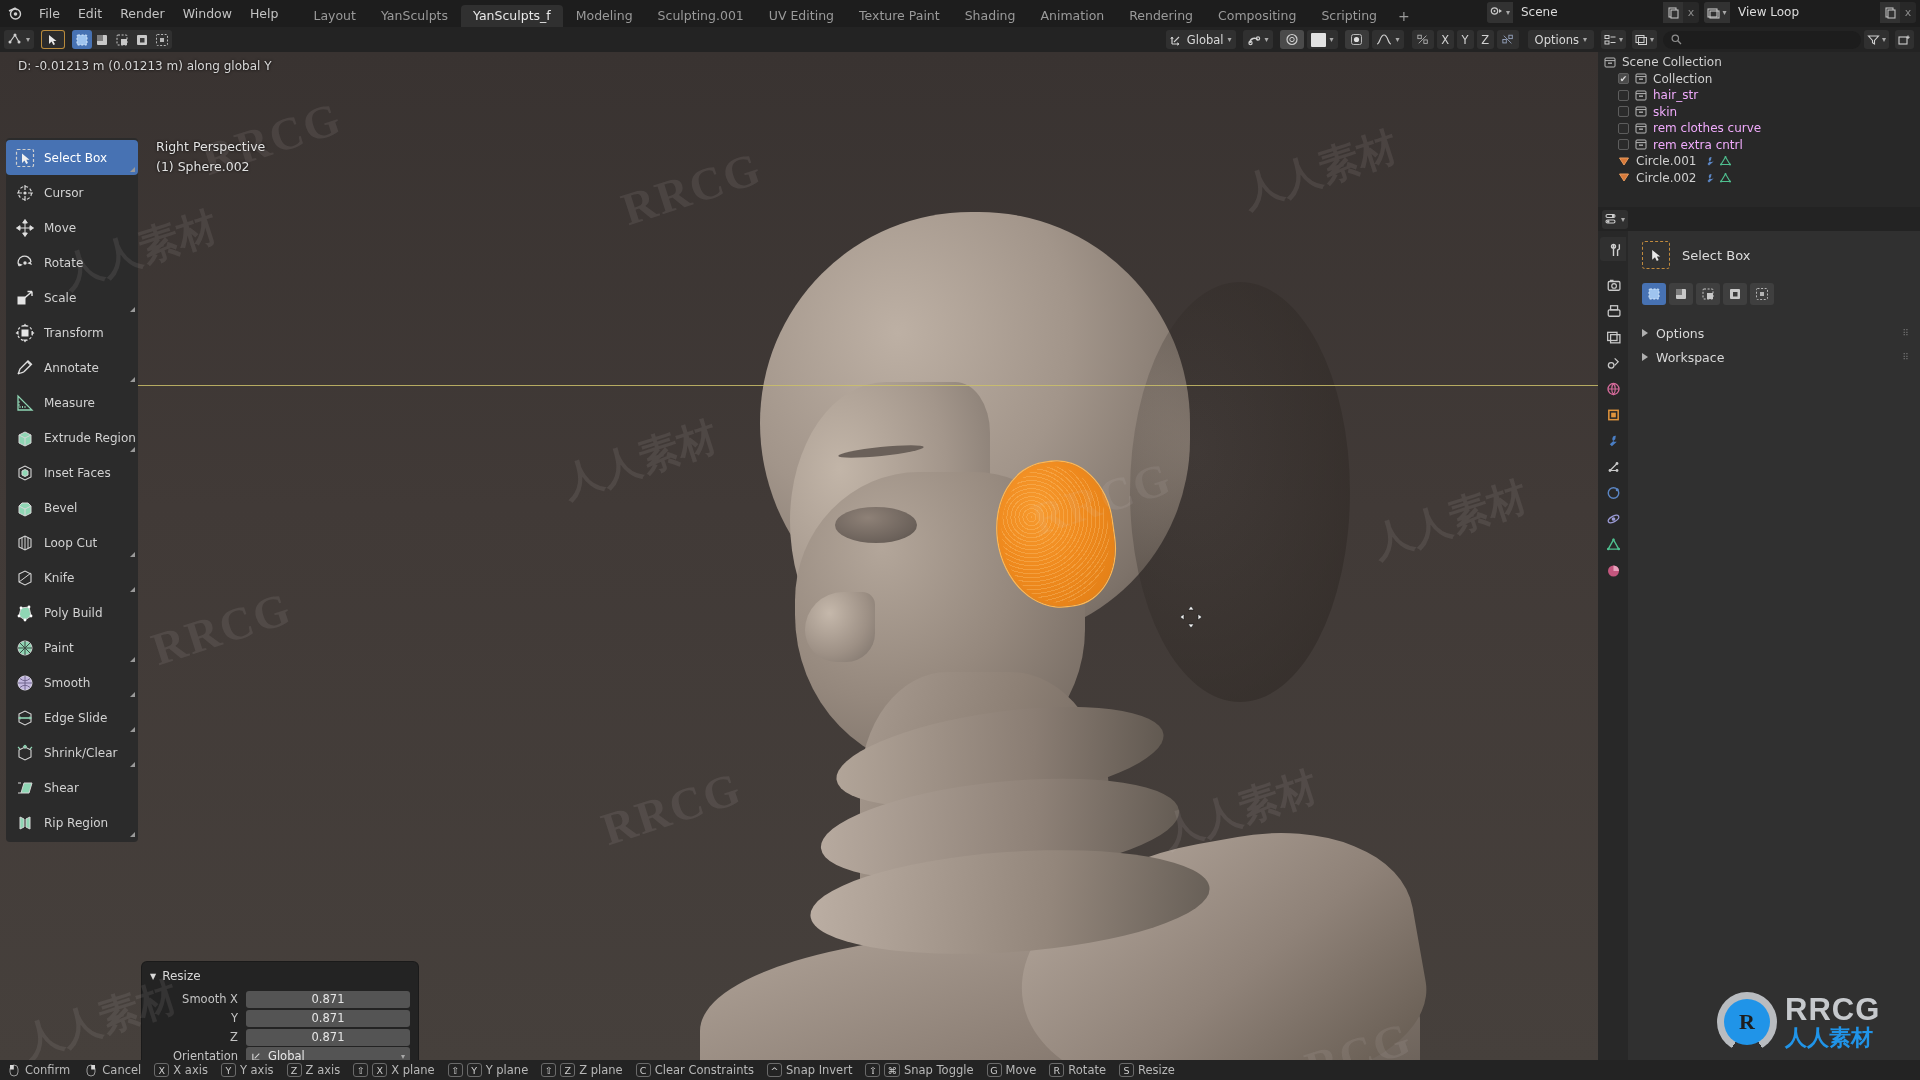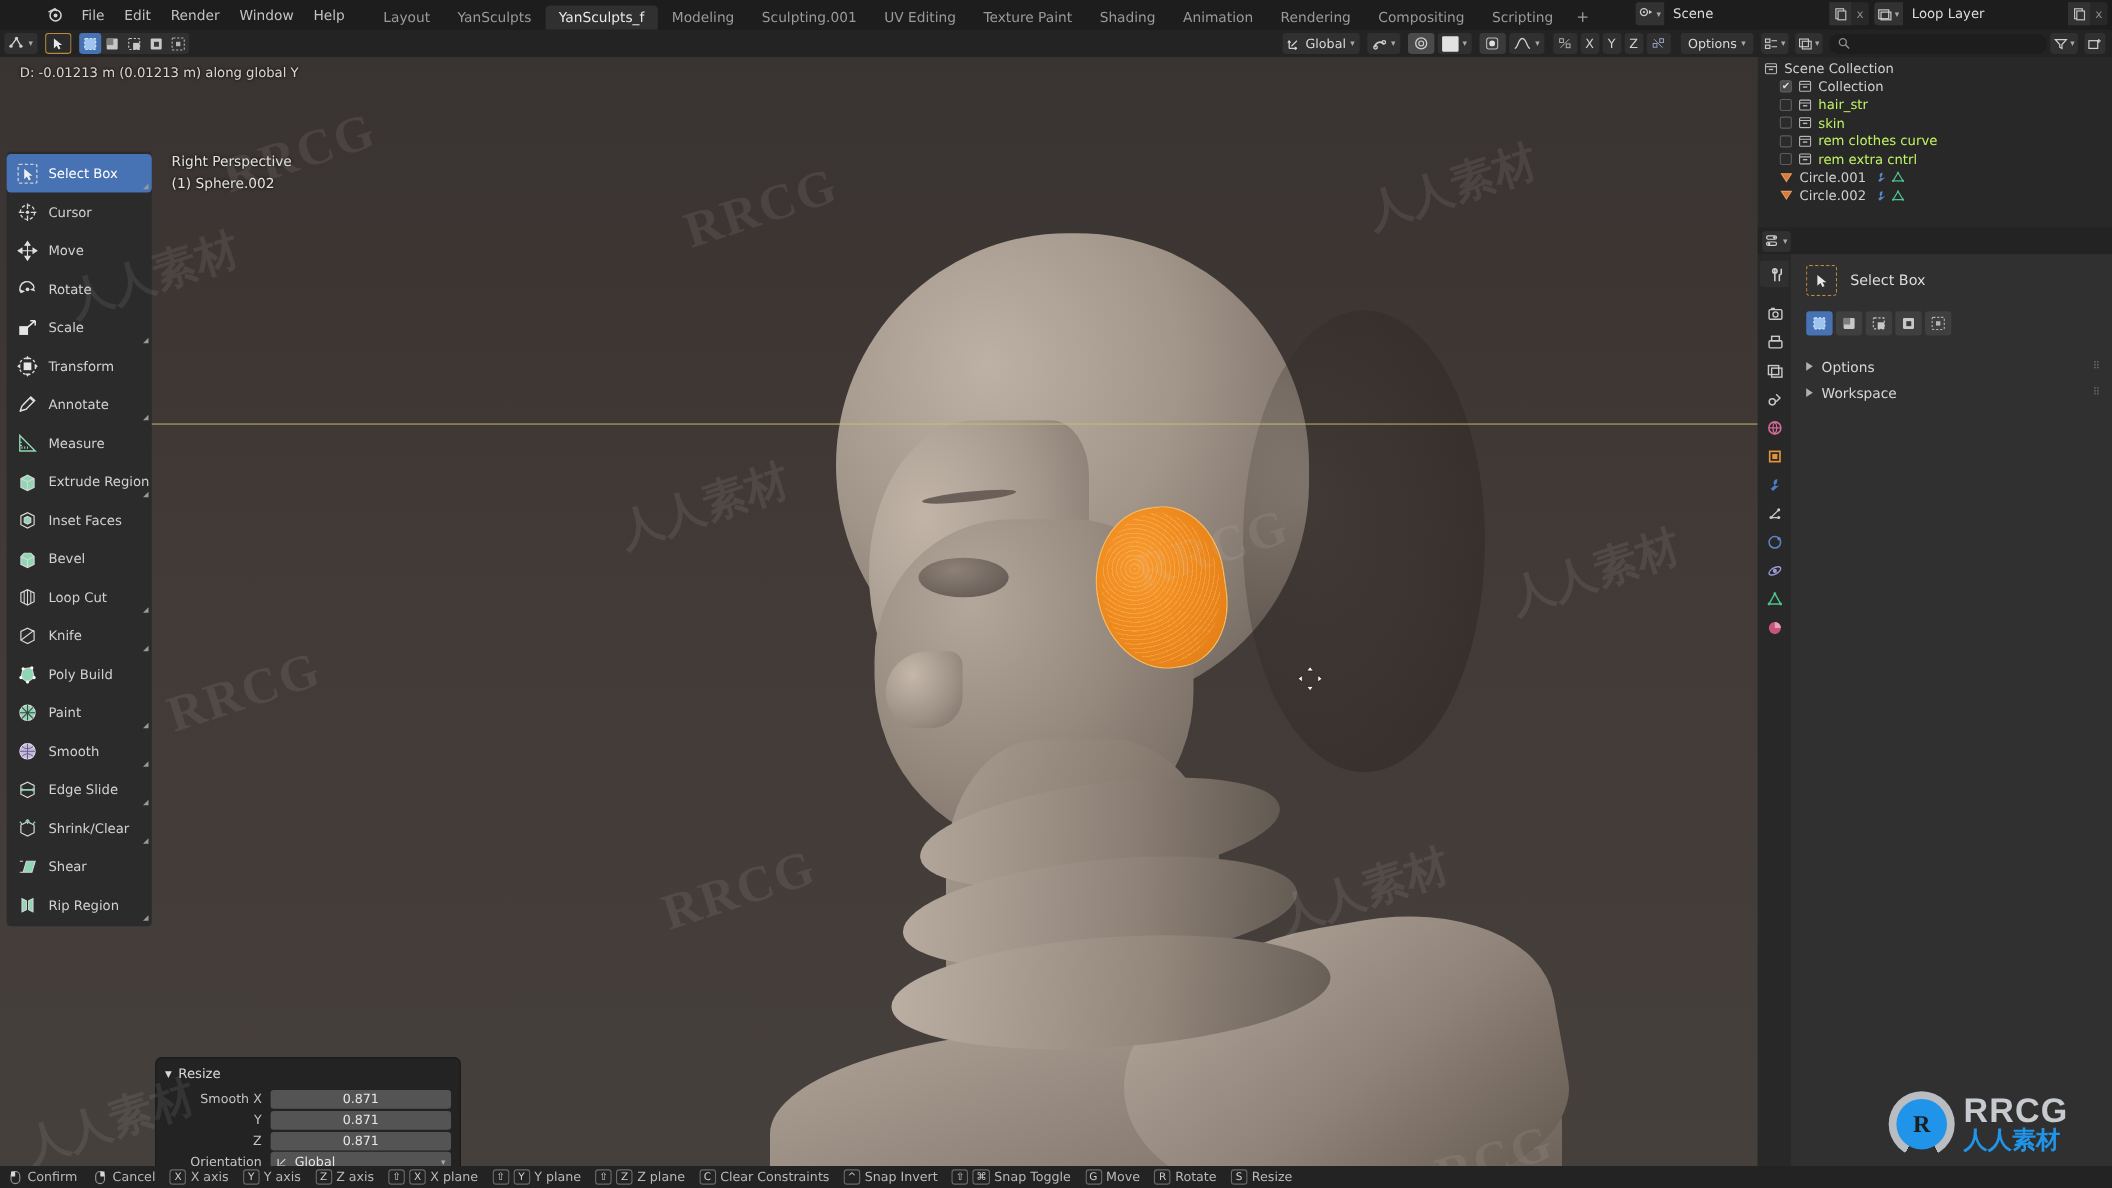--- a/index.html
+++ b/index.html
@@ -2,21 +2,21 @@
 <html><head>
 <meta charset="utf-8">
 <style>
   * { margin:0; padding:0; box-sizing:border-box; }
   html,body { width:1920px; height:1080px; overflow:hidden; background:#1d1d1d;
     font-family:"DejaVu Sans","Liberation Sans",sans-serif; color:#dcdcdc; }
   #app { position:relative; width:1920px; height:1080px; }
 
   
   .topbar { position:absolute; left:0; top:0; width:1920px; height:27px;
-    background:#1d1d1d; display:flex; align-items:center; font-size:12.5px;padding-left:35px; }
+    background:#1d1d1d; display:flex; align-items:center; font-size:12.5px; }
   .blender-logo { width:30px; height:27px; display:flex; align-items:center; justify-content:center; }
   .menu-item { padding:0 9px; height:27px; line-height:27px; color:#c3c3c3; font-size:12.5px; }
   .tabstrip { display:flex; align-items:flex-end; height:27px; margin-left:14px; }
   .wtab { padding:0 12px; height:22px; line-height:22px; font-size:12.5px; color:#9a9a9a;
     border-radius:4px 4px 0 0; margin-right:1px; }
   .wtab.active { background:#303030; color:#e8e8e8; }
   .wtab.add { color:#9a9a9a; padding:0 8px; font-size:14px; }
   .topbar-right { position:absolute; right:4px; top:2px; display:flex; align-items:center; gap:5px; }
   .sc-field { display:flex; align-items:center; height:21px; background:#282828; border-radius:3px; }
   .sc-icon { width:26px; height:21px; display:flex; align-items:center; justify-content:center;
@@ -122,21 +122,21 @@
   .op-sel .chev { margin-left:auto; }
 
   
   .outliner { position:absolute; left:1598px; top:27px; width:322px; height:180px;
     background:#282828; }
   .out-header { display:flex; align-items:center; height:25px; background:#232323; padding:0 3px; gap:3px; }
   .out-search { flex:1; height:18px; background:#1d1d1d; border-radius:9px; display:flex;
     align-items:center; padding:0 8px; gap:5px; font-size:11px; color:#7a7a7a; }
   .out-rows { padding-top:2px; font-size:12px; }
   .out-row { display:flex; align-items:center; height:16.5px; padding-left:6px; color:#d0d0d0; position:relative; }
-  .out-row.dim { color:#bef264; }
+  .out-row.dim { color:#f0abfc; }
   .out-row .cb { width:11px; height:11px; border:1px solid #5d5d5d; border-radius:2px;
     background:#2b2b2b; margin-right:6px; display:flex; align-items:center;
     justify-content:center; font-size:9px; color:#ddd; }
   .out-row .cb.on { background:#4a4a4a; }
   .indent1 { padding-left:20px; }
 
   
   .props { position:absolute; left:1598px; top:207px; width:322px; height:857px; background:#303030; }
   .props-header { height:24px; background:#232323; display:flex; align-items:center; padding:0 4px; }
   .props-tabs { position:absolute; left:0; top:24px; width:30px; bottom:0; background:#282828;
@@ -242,21 +242,21 @@
         <div class="sc-x">x</div>
       </div>
       <div class="sc-field">
         <div class="sc-icon">
           <svg width="14" height="12" viewBox="0 0 14 12">
             <rect x="1" y="2" width="9" height="8" fill="none" stroke="#c9c9c9" stroke-width="1.1"></rect>
             <rect x="3" y="4" width="9" height="7" fill="none" stroke="#c9c9c9" stroke-width="1.1"></rect>
           </svg>
           <span class="chev" style="margin-left:1px;">▾</span>
         </div>
-        <div class="sc-name">Loop Layer</div>
+        <div class="sc-name">View Loop</div>
         <div class="sc-btn">
           <svg width="11" height="12" viewBox="0 0 11 12">
               <rect x="1" y="1" width="7" height="9" fill="none" stroke="#c0c0c0" stroke-width="1.1"></rect>
               <rect x="3" y="3" width="7" height="8" fill="#323232" stroke="#c0c0c0" stroke-width="1.1"></rect>
             </svg>
         </div>
         <div class="sc-x">x</div>
       </div>
     </div>
   </div>

